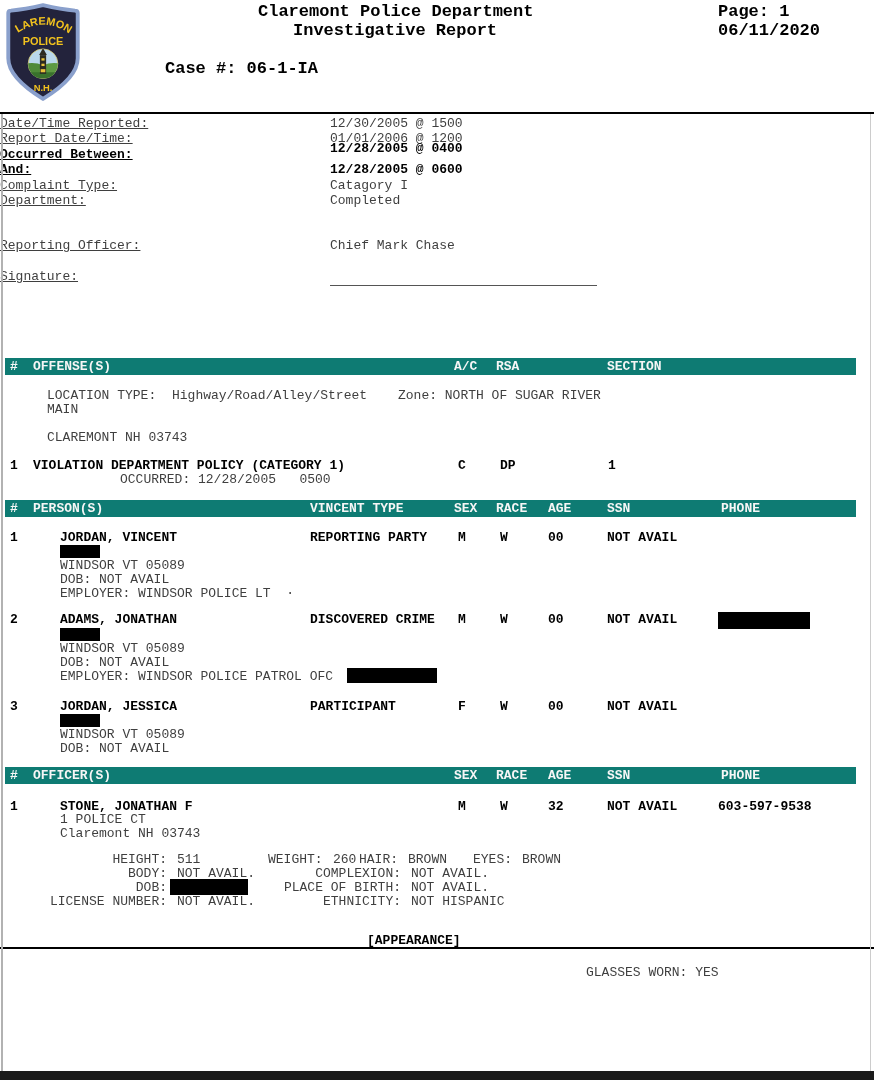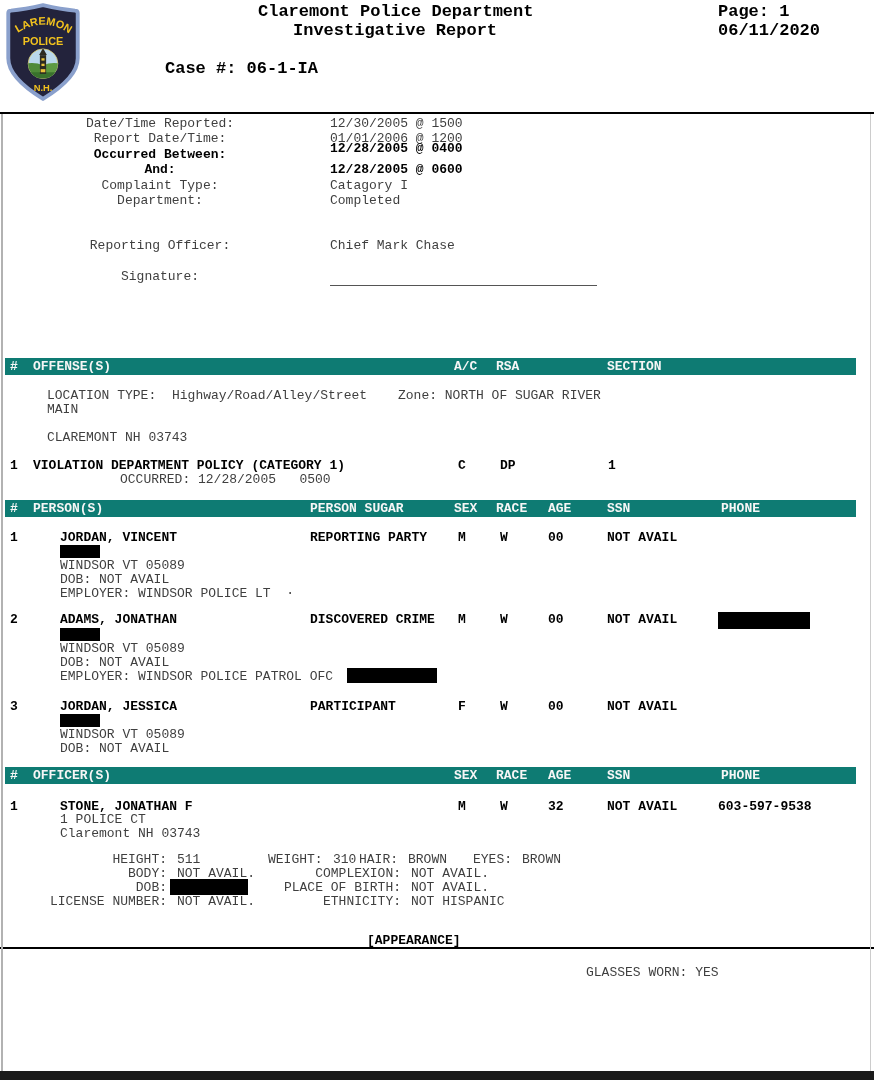--- a/index.html
+++ b/index.html
@@ -7,21 +7,21 @@
     position:relative; width:874px; height:1080px; background:#ffffff;
     overflow:hidden; font-family:"Liberation Mono", monospace;
   }
   .t { position:absolute; white-space:pre; font-size:13px; line-height:14px; color:#3f3f3f; }
   .b { font-weight:bold; color:#000; }
   .hd { font-size:17px; line-height:18px; font-weight:bold; color:#000; }
   .w { color:#f6f6f6; font-weight:bold; }
   .bar { position:absolute; left:5px; width:851px; height:17px; background:#0e7b73; }
   .hr { position:absolute; background:#000; }
   .redact { position:absolute; background:#000; }
-  .lab { left:0; width:320px; text-align:center; }
+  .lab { left:0; width:320px; text-align:left;text-decoration:underline; }
   .c1lab { left:0; width:167px; text-align:right; }
   .c2lab { left:200px; width:201px; text-align:right; }
   .edge { position:absolute; }
 </style>
 </head>
 <body>
 
 <div class="page">
 
   <svg style="position:absolute;left:4px;top:2px;width:78px;height:100px" viewBox="0 0 100 128">
@@ -99,21 +99,21 @@
   <div class="t b" style="left:10px;top:459px">1</div>
   <div class="t b" style="left:33px;top:459px">VIOLATION DEPARTMENT POLICY (CATEGORY 1)</div>
   <div class="t b" style="left:458px;top:459px">C</div>
   <div class="t b" style="left:500px;top:459px">DP</div>
   <div class="t b" style="left:608px;top:459px">1</div>
   <div class="t" style="left:120px;top:473px">OCCURRED: 12/28/2005   0500</div>
 
   <div class="bar" style="top:500px"></div>
   <div class="t w" style="left:10px;top:502px">#</div>
   <div class="t w" style="left:33px;top:502px">PERSON(S)</div>
-  <div class="t w" style="left:310px;top:502px">PERSON SUGAR</div>
+  <div class="t w" style="left:310px;top:502px">VINCENT TYPE</div>
   <div class="t w" style="left:454px;top:502px">SEX</div>
   <div class="t w" style="left:496px;top:502px">RACE</div>
   <div class="t w" style="left:548px;top:502px">AGE</div>
   <div class="t w" style="left:607px;top:502px">SSN</div>
   <div class="t w" style="left:721px;top:502px">PHONE</div>
 
   <div>
     <div class="t b" style="left:10px;top:531px">1</div>
     <div class="t b" style="left:60px;top:531px">JORDAN, VINCENT</div>
     <div class="t b" style="left:310px;top:531px">REPORTING PARTY</div>
@@ -174,21 +174,21 @@
     <div class="t b" style="left:607px;top:800px">NOT AVAIL</div>
     <div class="t b" style="left:718px;top:800px">603-597-9538</div>
     <div class="t" style="left:60px;top:813px">1 POLICE CT</div>
     <div class="t" style="left:60px;top:827px">Claremont NH 03743</div>
   </div>
 
   <div>
     <div class="t c1lab" style="top:853px">HEIGHT:</div>
     <div class="t" style="left:177px;top:853px">511</div>
     <div class="t" style="left:268px;top:853px">WEIGHT:</div>
-    <div class="t" style="left:333px;top:853px">310</div>
+    <div class="t" style="left:333px;top:853px">260</div>
     <div class="t" style="left:359px;top:853px">HAIR:</div>
     <div class="t" style="left:408px;top:853px">BROWN</div>
     <div class="t" style="left:473px;top:853px">EYES:</div>
     <div class="t" style="left:522px;top:853px">BROWN</div>
 
     <div class="t c1lab" style="top:867px">BODY:</div>
     <div class="t" style="left:177px;top:867px">NOT AVAIL.</div>
     <div class="t c2lab" style="top:867px">COMPLEXION:</div>
     <div class="t" style="left:411px;top:867px">NOT AVAIL.</div>
 

